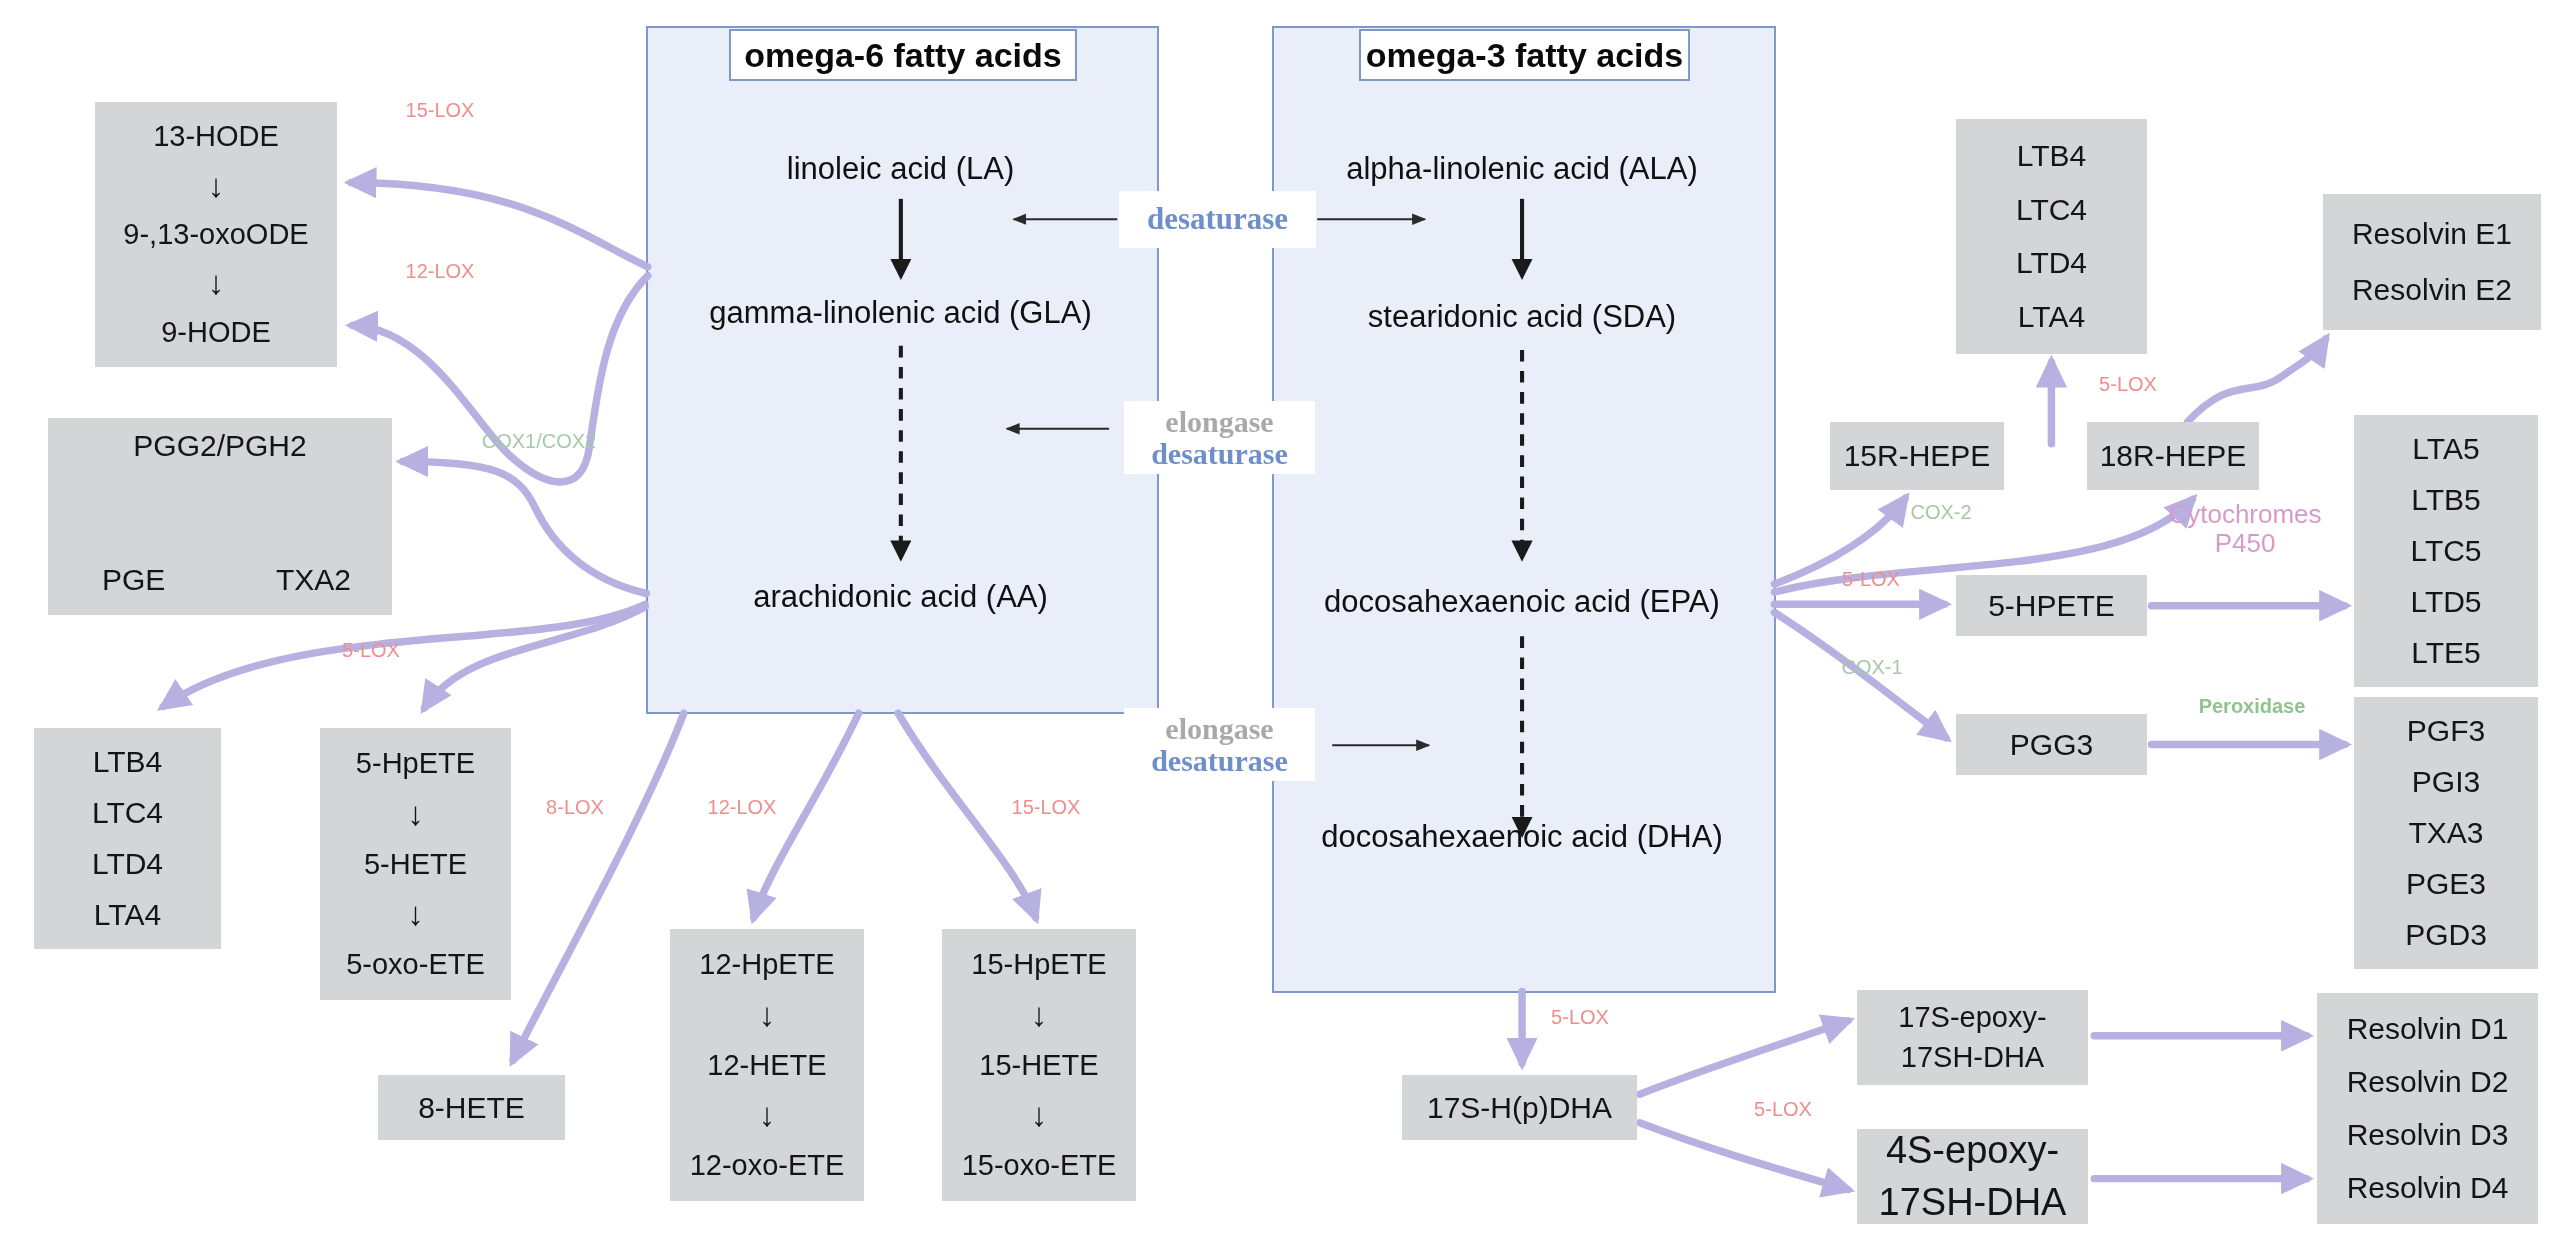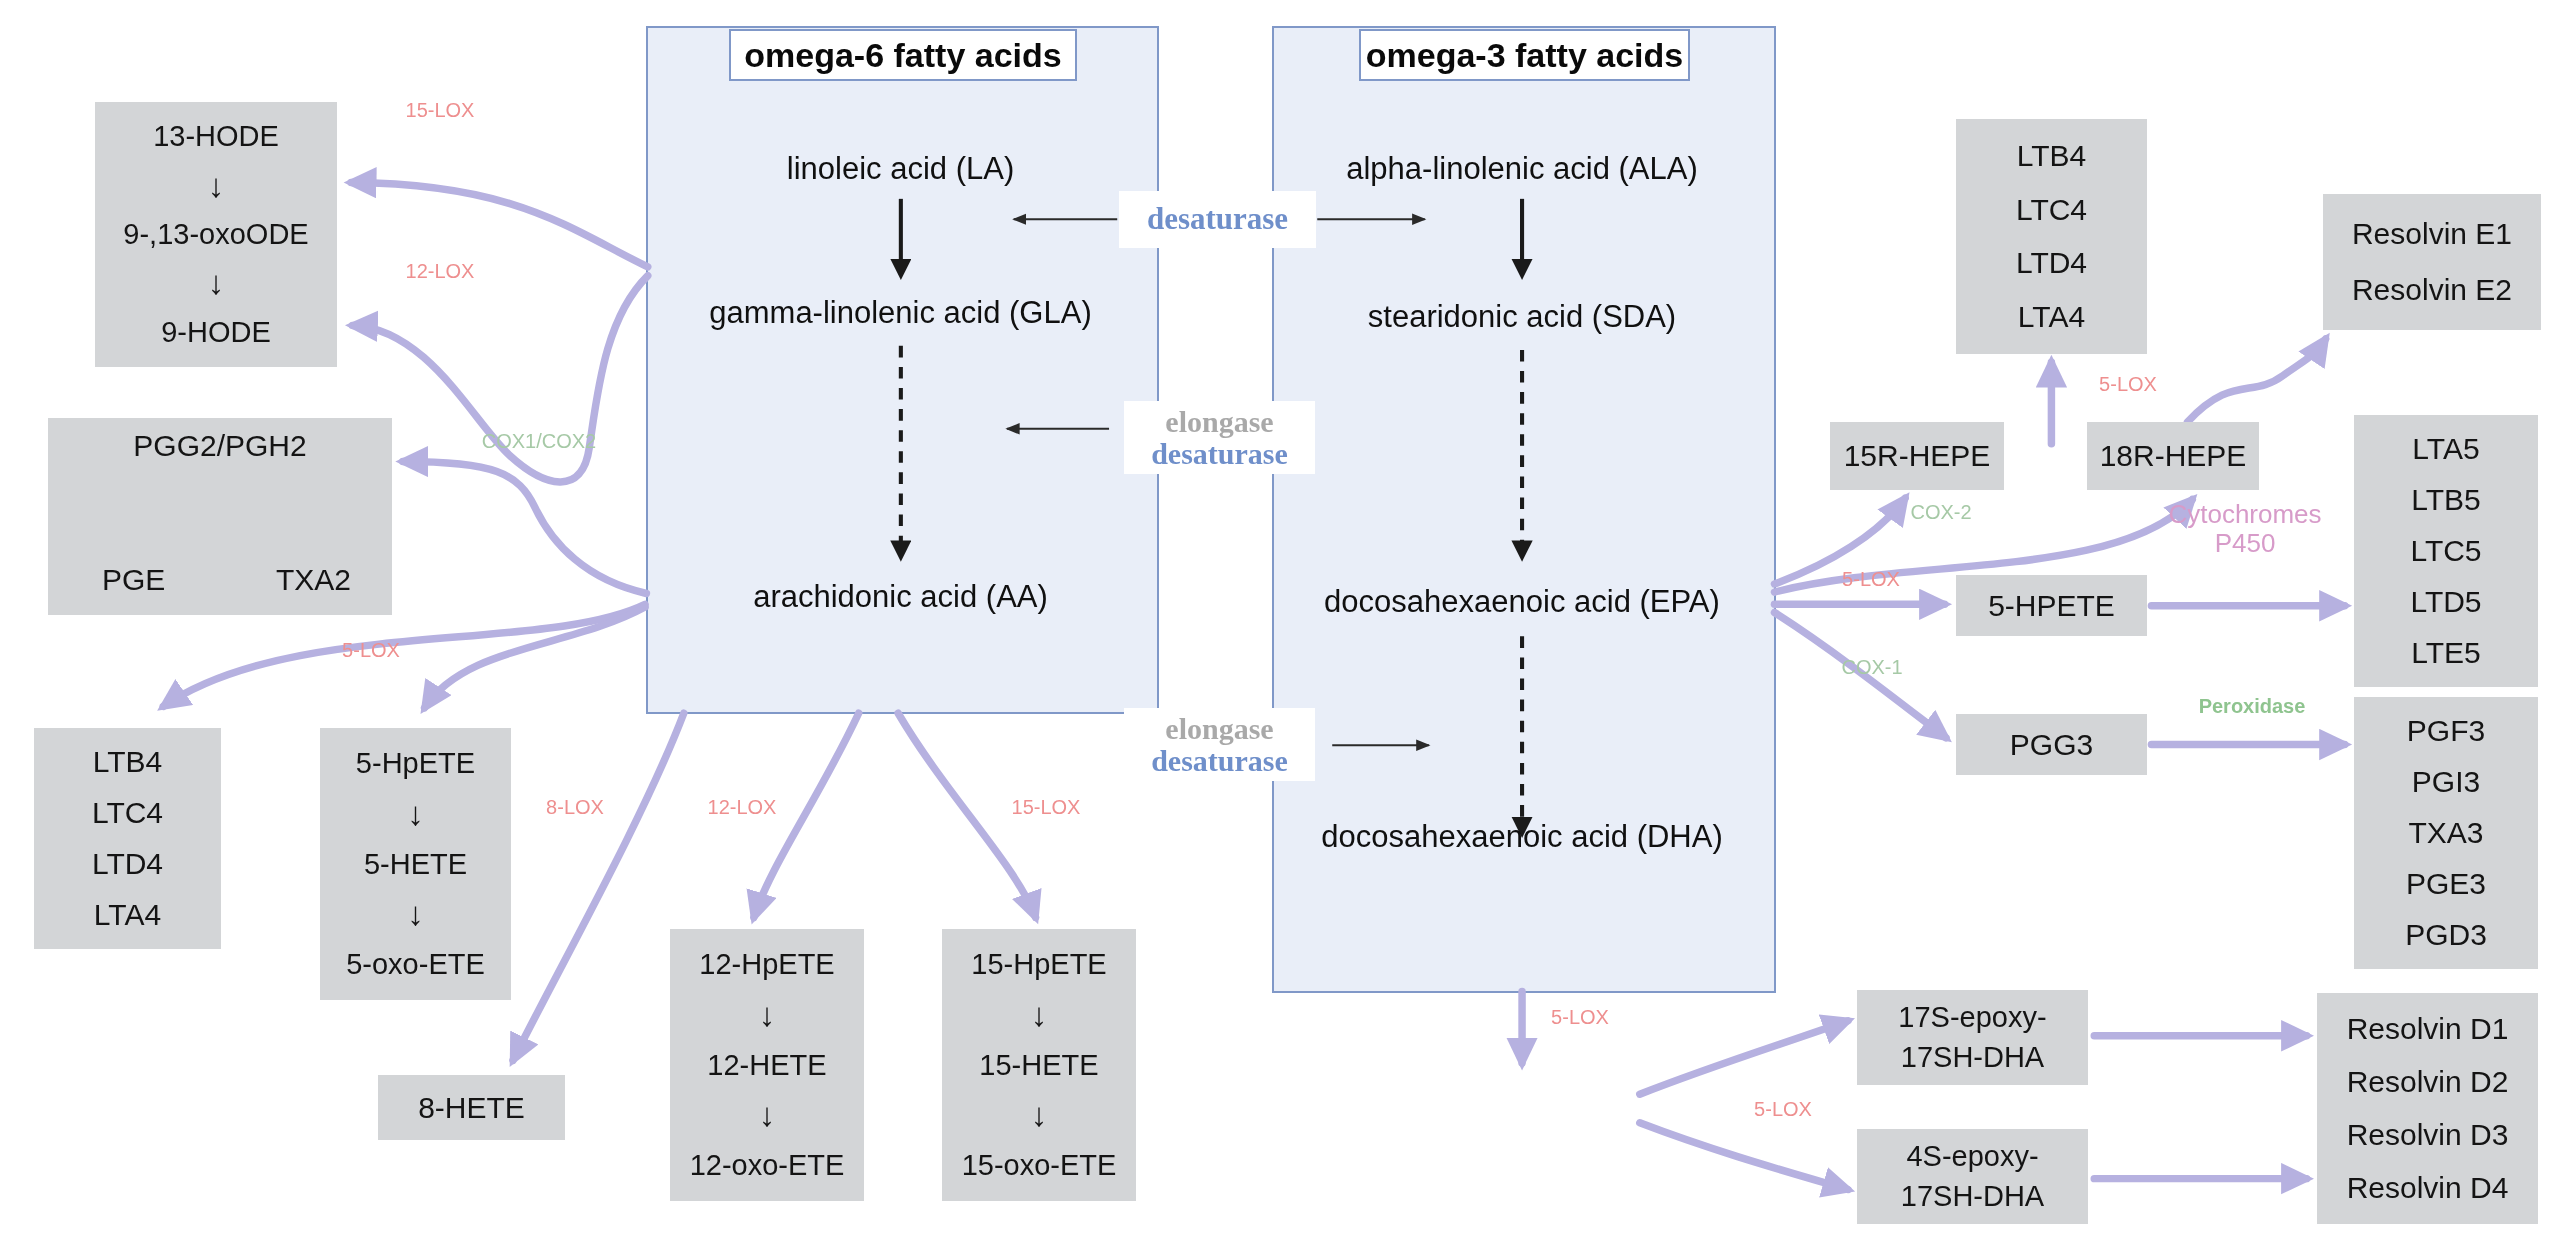--- a/index.html
+++ b/index.html
@@ -227,27 +227,30 @@
   </div>
 
   <div class="gbox" style="left:2354px;top:697px;width:184px;height:272px;">
     <span>PGF3</span>
     <span>PGI3</span>
     <span>TXA3</span>
     <span>PGE3</span>
     <span>PGD3</span>
   </div>
 
+  <div class="gbox single" style="left:1402px;top:1075px;width:235px;height:65px;">
+    <span>17S-H(p)DHA</span>
+  </div>
 
   <div class="gbox single twoline" style="left:1857px;top:990px;width:231px;height:95px;font-size:29px;">
     <span>17S-epoxy-</span>
     <span>17SH-DHA</span>
   </div>
 
-  <div class="gbox single twoline" style="left:1857px;top:1129px;width:231px;height:95px;font-size:29px;">
+  <div class="gbox single twoline" style="left:1857px;top:1129px;width:231px;height:95px;font-size:38px;">
     <span>4S-epoxy-</span>
     <span>17SH-DHA</span>
   </div>
 
   <div class="gbox" style="left:2317px;top:993px;width:221px;height:231px;">
     <span>Resolvin D1</span>
     <span>Resolvin D2</span>
     <span>Resolvin D3</span>
     <span>Resolvin D4</span>
   </div>

